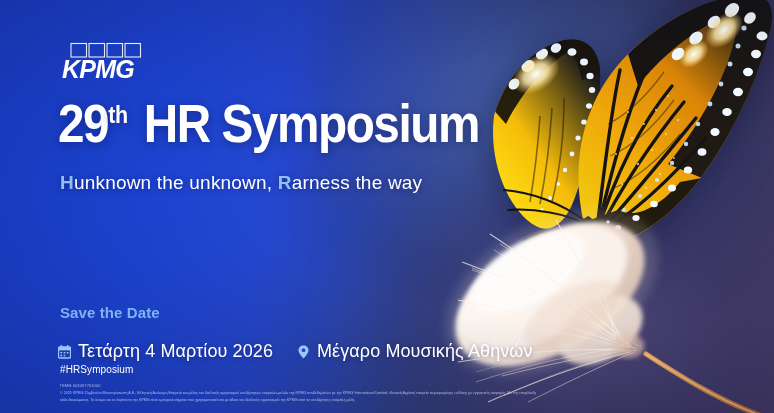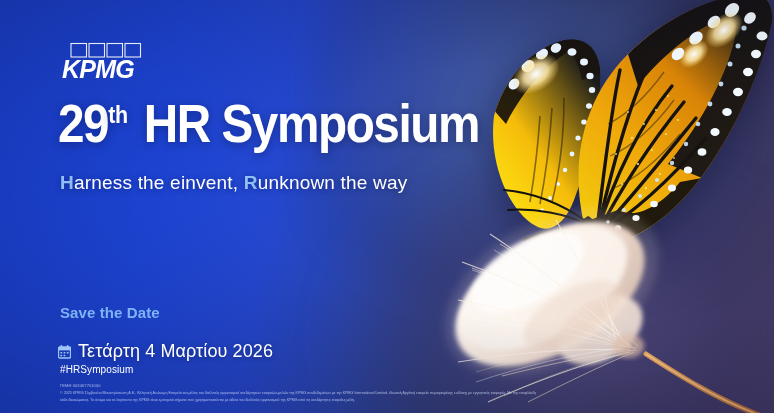--- a/index.html
+++ b/index.html
@@ -405,21 +405,21 @@
         </g>
         <text x="0" y="36" font-family="Liberation Sans, sans-serif" font-size="25" font-weight="700" font-style="italic" fill="#ffffff" letter-spacing="-0.8">KPMG</text>
       </svg>
     </div>
 
     <div class="title">
       <span>29</span><sup>th</sup><span class="gap"> </span><span>HR Symposium</span>
     </div>
 
     <div class="tagline">
-      <span class="cap">H</span><span>arness the einvent, </span><span class="cap">R</span><span>unknown the way</span>
+      <span class="cap">H</span><span>unknown the unknown, </span><span class="cap">R</span><span>arness the way</span>
     </div>
 
     <div class="savedate">Save the Date</div>
 
     <div class="meta">
       <div class="meta-item">
         <span class="meta-ico">
           <svg viewBox="0 0 13 14" xmlns="http://www.w3.org/2000/svg">
             <rect x="0.5" y="2" width="12" height="11" rx="1.2" fill="none" stroke="#9ec6f8" stroke-width="1.3"></rect>
             <rect x="0.5" y="2" width="12" height="3.4" fill="#9ec6f8"></rect>
@@ -430,20 +430,30 @@
               <rect x="5.6" y="7" width="1.7" height="1.5"></rect>
               <rect x="8.8" y="7" width="1.7" height="1.5"></rect>
               <rect x="2.4" y="9.8" width="1.7" height="1.5"></rect>
               <rect x="5.6" y="9.8" width="1.7" height="1.5"></rect>
             </g>
           </svg>
         </span>
         <span class="meta-txt">Τετάρτη 4 Μαρτίου 2026</span>
       </div>
 
+      <div class="meta-item">
+        <span class="meta-ico">
+          <svg viewBox="0 0 13 14" xmlns="http://www.w3.org/2000/svg">
+            <path d="M6.5 0.4 C3.6 0.4 1.5 2.5 1.5 5.3 C1.5 8.6 6.5 13.6 6.5 13.6
+                     C6.5 13.6 11.5 8.6 11.5 5.3 C11.5 2.5 9.4 0.4 6.5 0.4 Z" fill="#9ec6f8"></path>
+            <circle cx="6.5" cy="5.2" r="1.9" fill="#1f46cf"></circle>
+          </svg>
+        </span>
+        <span class="meta-txt">Μέγαρο Μουσικής Αθηνών</span>
+      </div>
     </div>
 
     <div class="hashtag">#HRSymposium</div>
 
     <div class="legal">
       <div class="l0">ΓΕΜΗ 003467701000</div>
       <div>© 2025 KPMG Σύμβουλοι Μονοπρόσωπη Α.Ε., Ελληνική Ανώνυμη Εταιρεία και μέλος του διεθνούς οργανισμού ανεξάρτητων εταιρειών-μελών της KPMG συνδεδεμένων με την KPMG International Limited, ιδιωτική Αγγλική εταιρεία περιορισμένης ευθύνης με εγγυητικές εισφορές. Με την επιφύλαξη</div>
       <div>κάθε δικαιώματος. Το όνομα και το λογότυπο της KPMG είναι εμπορικά σήματα που χρησιμοποιούνται με άδεια του διεθνούς οργανισμού της KPMG από τις ανεξάρτητες εταιρείες μέλη.</div>
     </div>
 

